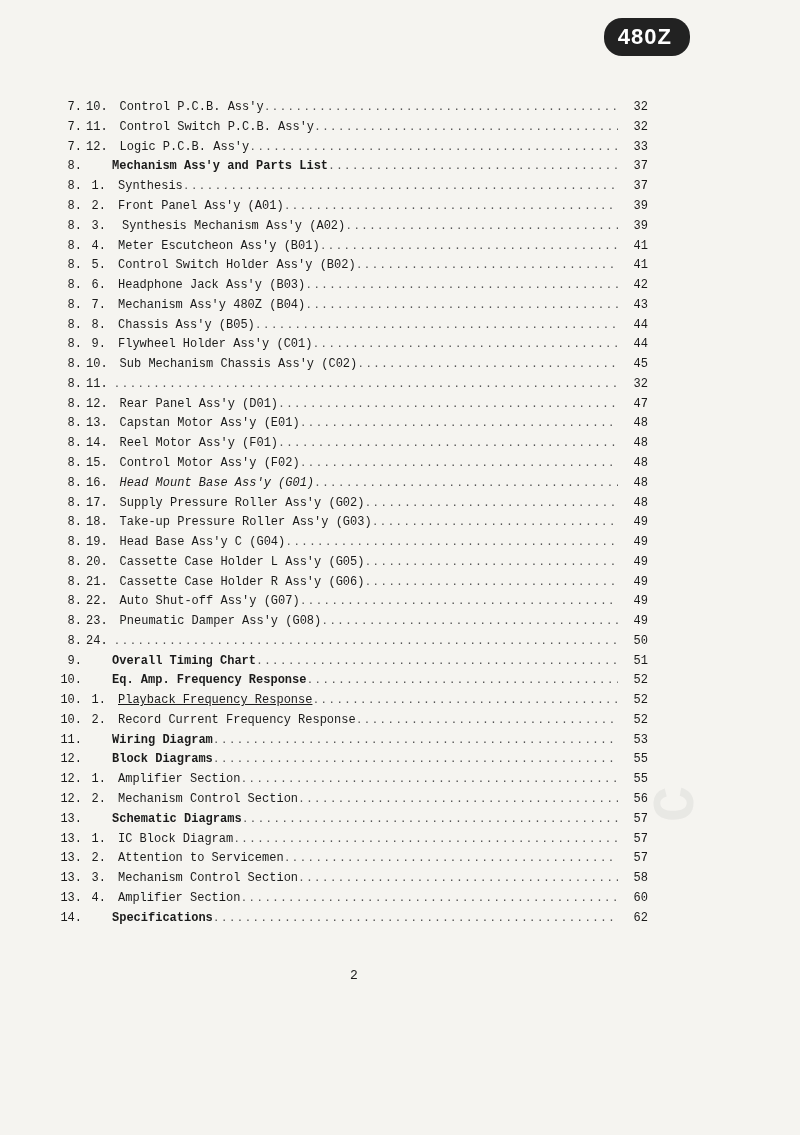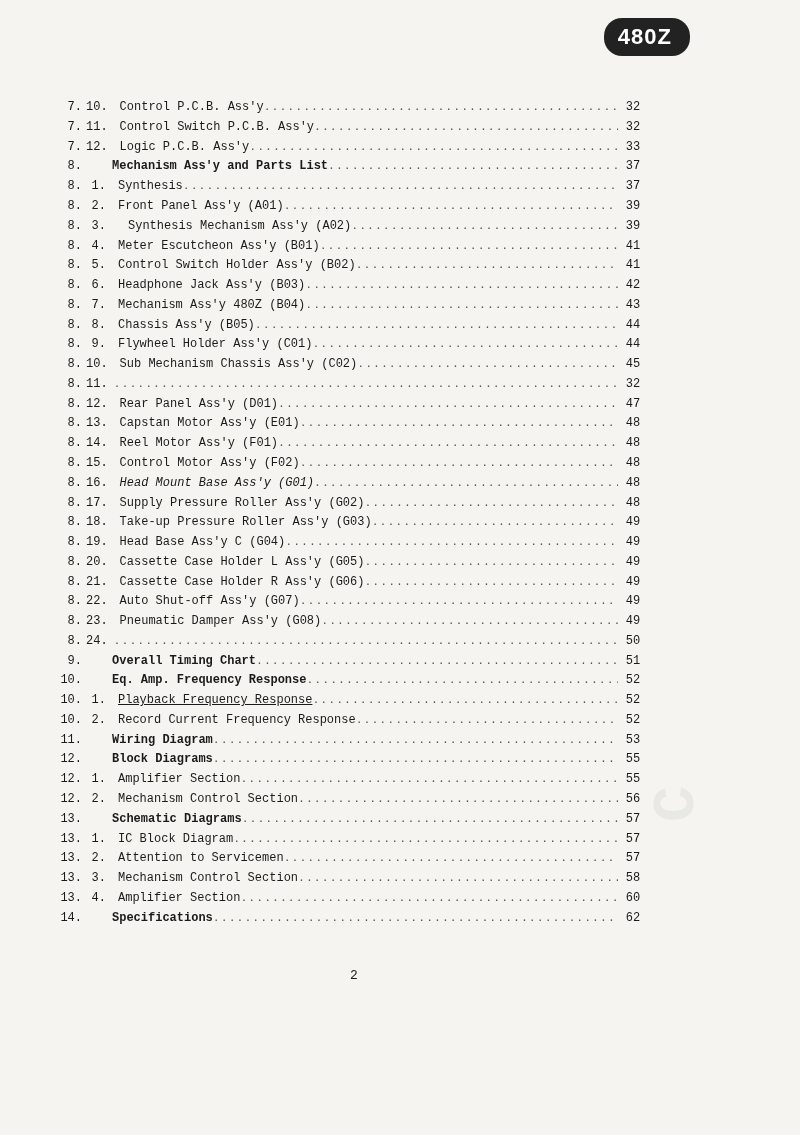--- a/index.html
+++ b/index.html
@@ -70,21 +70,21 @@
     .dots-col {
       flex: 1;
       overflow: hidden;
       white-space: nowrap;
       color: #555;
       font-size: 11.5px;
     }
 
     .pg-col {
       min-width: 30px;
-      text-align: center;
+      text-align: right;
       flex-shrink: 0;
       font-family: Liberation Mono, monospace;
     }
 
     .bold {
       font-weight: bold;
     }
 
     .page-footer {
       text-align: center;
@@ -156,21 +156,21 @@
         <span class="num-col">8.</span>
         <span class="sub-col">2.</span>
         <span class="title-col" style="margin-left: 6px;">Front Panel Ass'y (A01)</span>
         <span> </span>
         <span class="dots-col" style="flex: 1 1 0%; overflow: hidden; white-space: nowrap; color: rgb(85, 85, 85); font-size: 11.5px; letter-spacing: 1px;">........................................................................................................................</span>
         <span class="pg-col">39</span>
       </div>
       <div class="toc-entry">
         <span class="num-col">8.</span>
         <span class="sub-col">3.</span>
-        <span class="title-col" style="margin-left: 16px;">Synthesis Mechanism Ass'y (A02)</span>
+        <span class="title-col" style="margin-left: 10px;">Synthesis Mechanism Ass'y (A02)</span>
         <span> </span>
         <span class="dots-col" style="flex: 1 1 0%; overflow: hidden; white-space: nowrap; color: rgb(85, 85, 85); font-size: 11.5px; letter-spacing: 1px;">........................................................................................................................</span>
         <span class="pg-col">39</span>
       </div>
       <div class="toc-entry">
         <span class="num-col">8.</span>
         <span class="sub-col">4.</span>
         <span class="title-col" style="margin-left: 6px;">Meter Escutcheon Ass'y (B01)</span>
         <span> </span>
         <span class="dots-col" style="flex: 1 1 0%; overflow: hidden; white-space: nowrap; color: rgb(85, 85, 85); font-size: 11.5px; letter-spacing: 1px;">........................................................................................................................</span>

